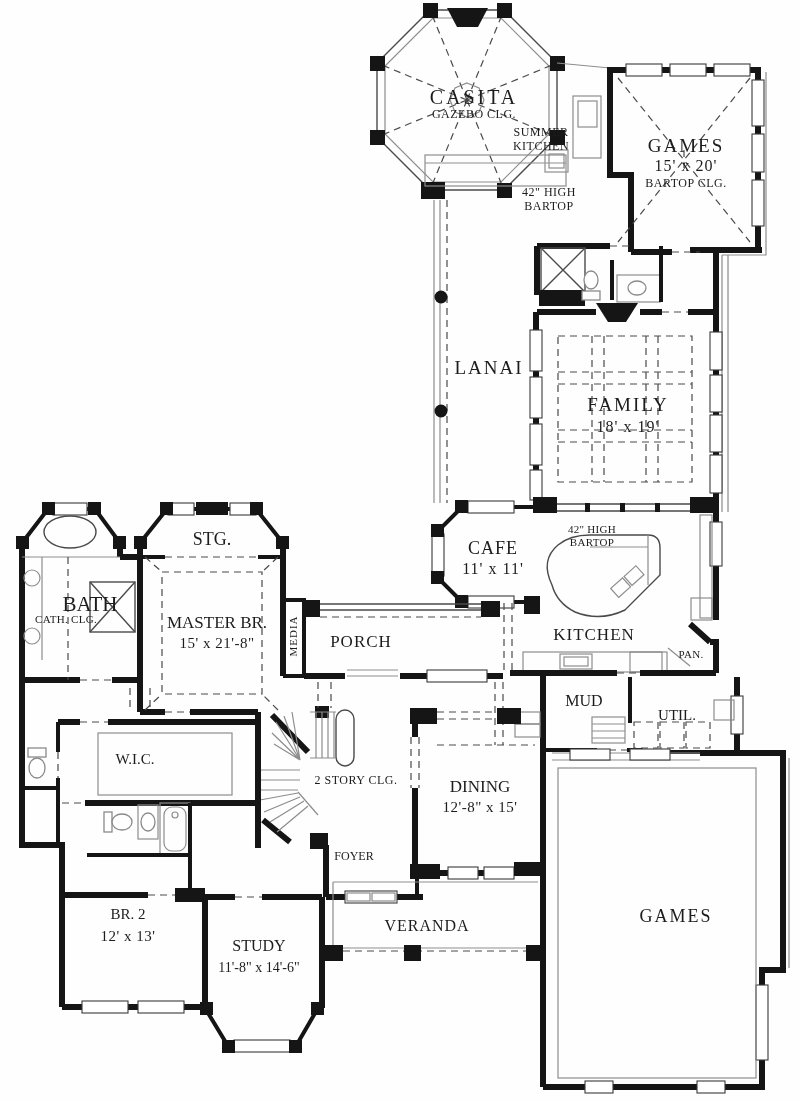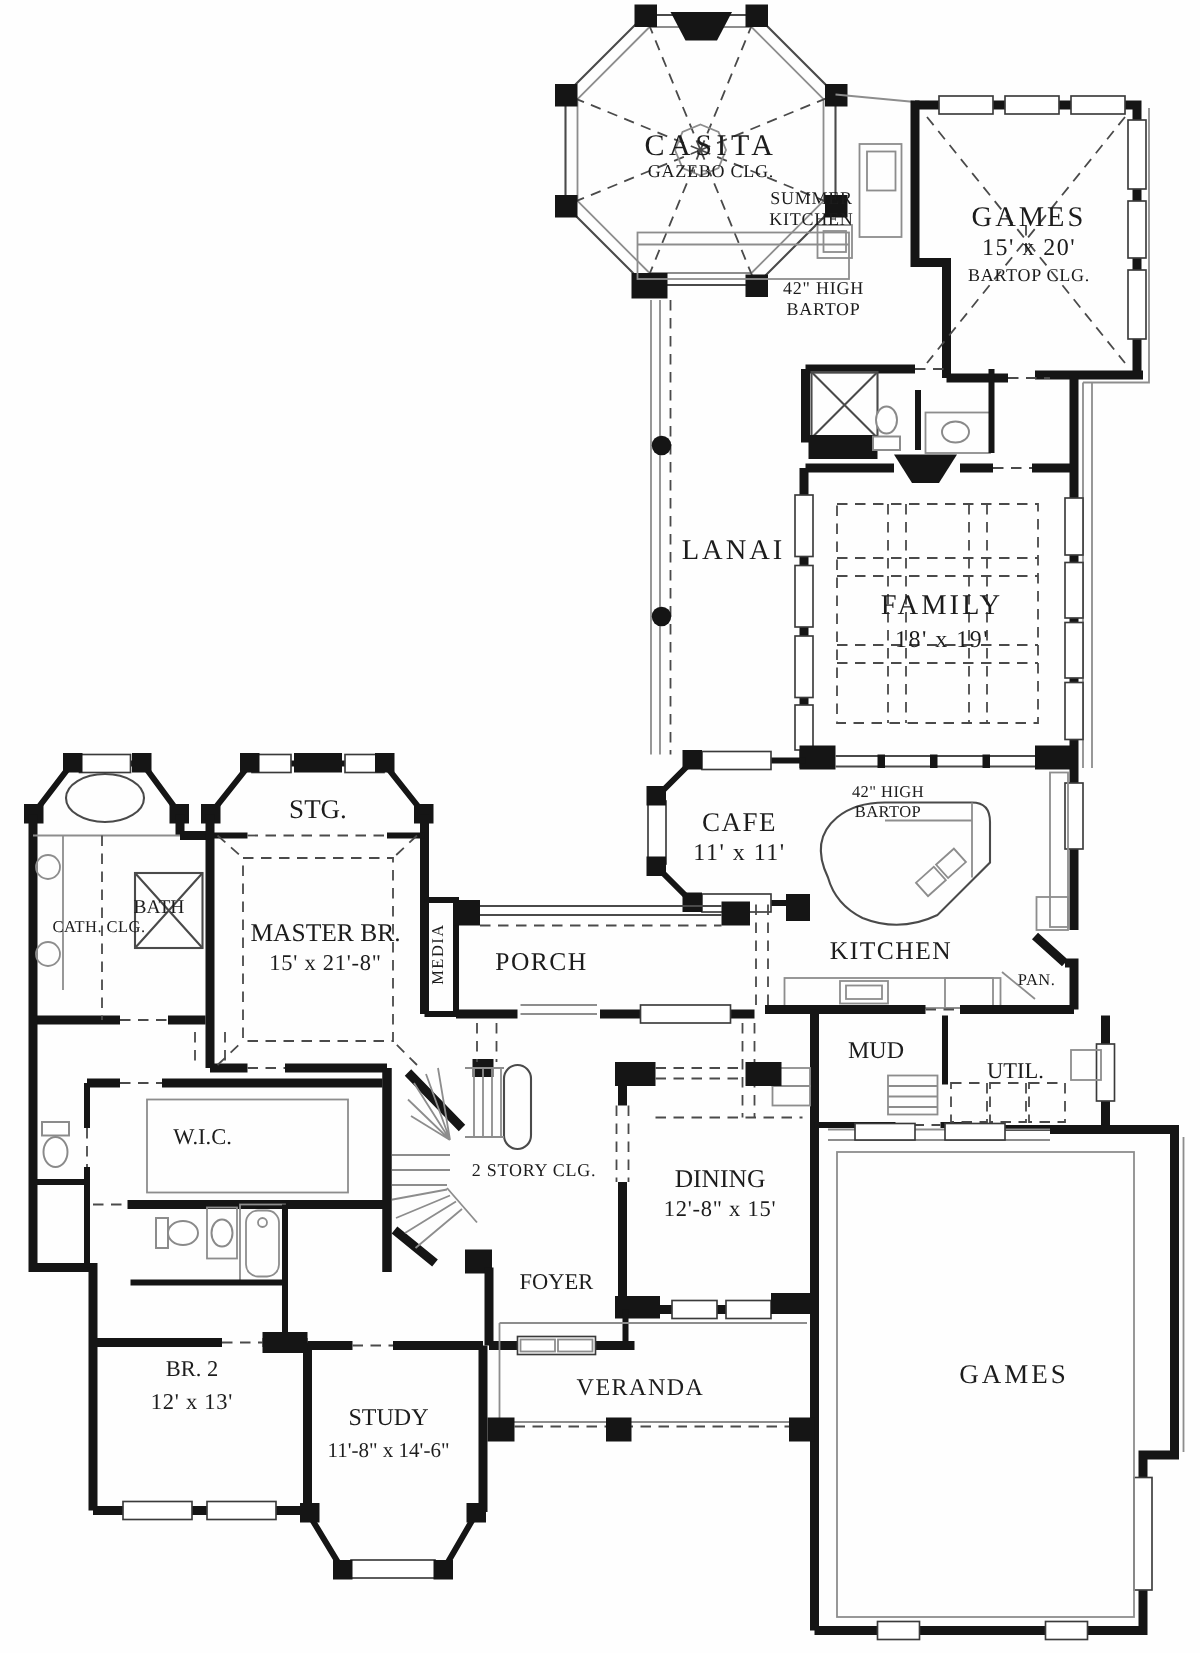--- a/index.html
+++ b/index.html
@@ -345,21 +345,21 @@
 
 <div class="lbl" style="left:493px;top:548px;font-size:18px;letter-spacing:1px;text-align:right;">CAFE</div>
 <div class="lbl med" style="left:493px;top:569px;">11' x 11'</div>
 
 <div class="lbl xs" style="left:592px;top:529px;">42" HIGH</div>
 <div class="lbl xs" style="left:592px;top:542px;">BARTOP</div>
 
 <div class="lbl" style="left:594px;top:634px;font-size:17px;letter-spacing:1px;">KITCHEN</div>
 <div class="lbl xs" style="left:691px;top:654px;">PAN.</div>
 
-<div class="lbl" style="left:82px;top:604px;font-size:13px;padding-left:48px;">BATH</div>
+<div class="lbl" style="left:66px;top:604px;font-size:21px;padding-left:48px;">BATH</div>
 <div class="lbl xs" style="left:66px;top:619px;">CATH. CLG.</div>
 
 <div class="lbl" style="left:212px;top:539px;font-size:18px;">STG.</div>
 
 <div class="lbl" style="left:217px;top:622px;font-size:17px;">MASTER BR.</div>
 <div class="lbl dim" style="left:217px;top:643px;">15' x 21'-8"</div>
 
 <div class="lbl vert" style="left:293px;top:636px;">MEDIA</div>
 
 <div class="lbl" style="left:361px;top:641px;font-size:17px;letter-spacing:1px;">PORCH</div>
@@ -367,21 +367,21 @@
 <div class="lbl" style="left:584px;top:701px;font-size:16px;">MUD</div>
 <div class="lbl" style="left:677px;top:715px;font-size:15px;">UTIL.</div>
 
 <div class="lbl" style="left:135px;top:759px;font-size:15px;">W.I.C.</div>
 
 <div class="lbl sm" style="left:356px;top:780px;">2 STORY CLG.</div>
 
 <div class="lbl" style="left:480px;top:786px;font-size:17px;">DINING</div>
 <div class="lbl dim" style="left:480px;top:807px;">12'-8" x 15'</div>
 
-<div class="lbl" style="left:371px;top:856px;font-size:15px;">FOYER</div>
+<div class="lbl" style="left:354px;top:856px;font-size:12px;">FOYER</div>
 
 <div class="lbl" style="left:128px;top:914px;font-size:15px;">BR. 2</div>
 <div class="lbl dim" style="left:128px;top:936px;">12' x 13'</div>
 
 <div class="lbl" style="left:259px;top:946px;font-size:16px;">STUDY</div>
 <div class="lbl" style="left:259px;top:968px;font-size:14px;">11'-8" x 14'-6"</div>
 
 <div class="lbl" style="left:427px;top:926px;font-size:16px;letter-spacing:1px;">VERANDA</div>
 
 <div class="lbl" style="left:676px;top:916px;font-size:18px;letter-spacing:2px;">GAMES</div>

